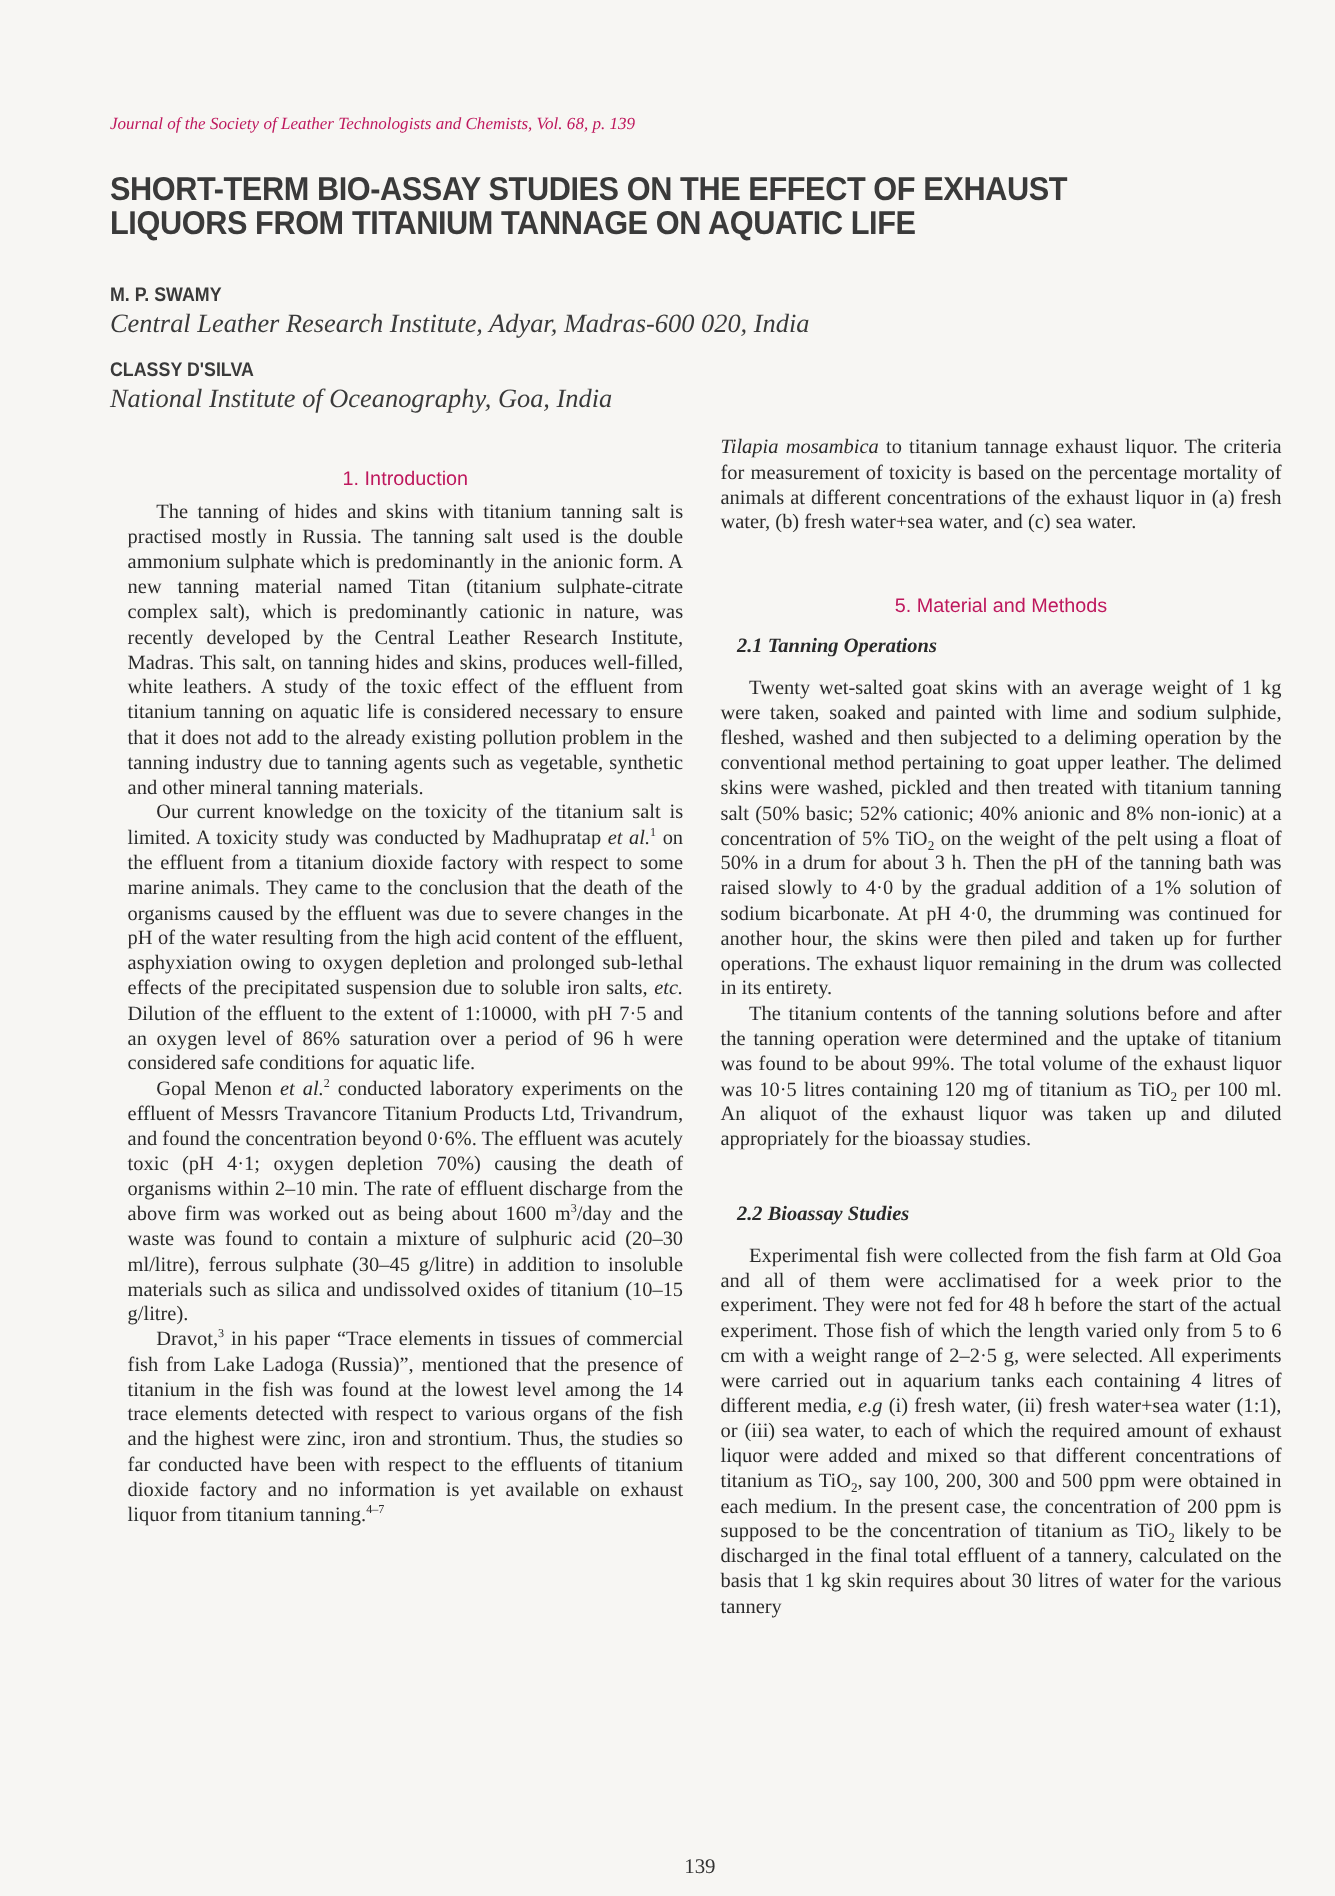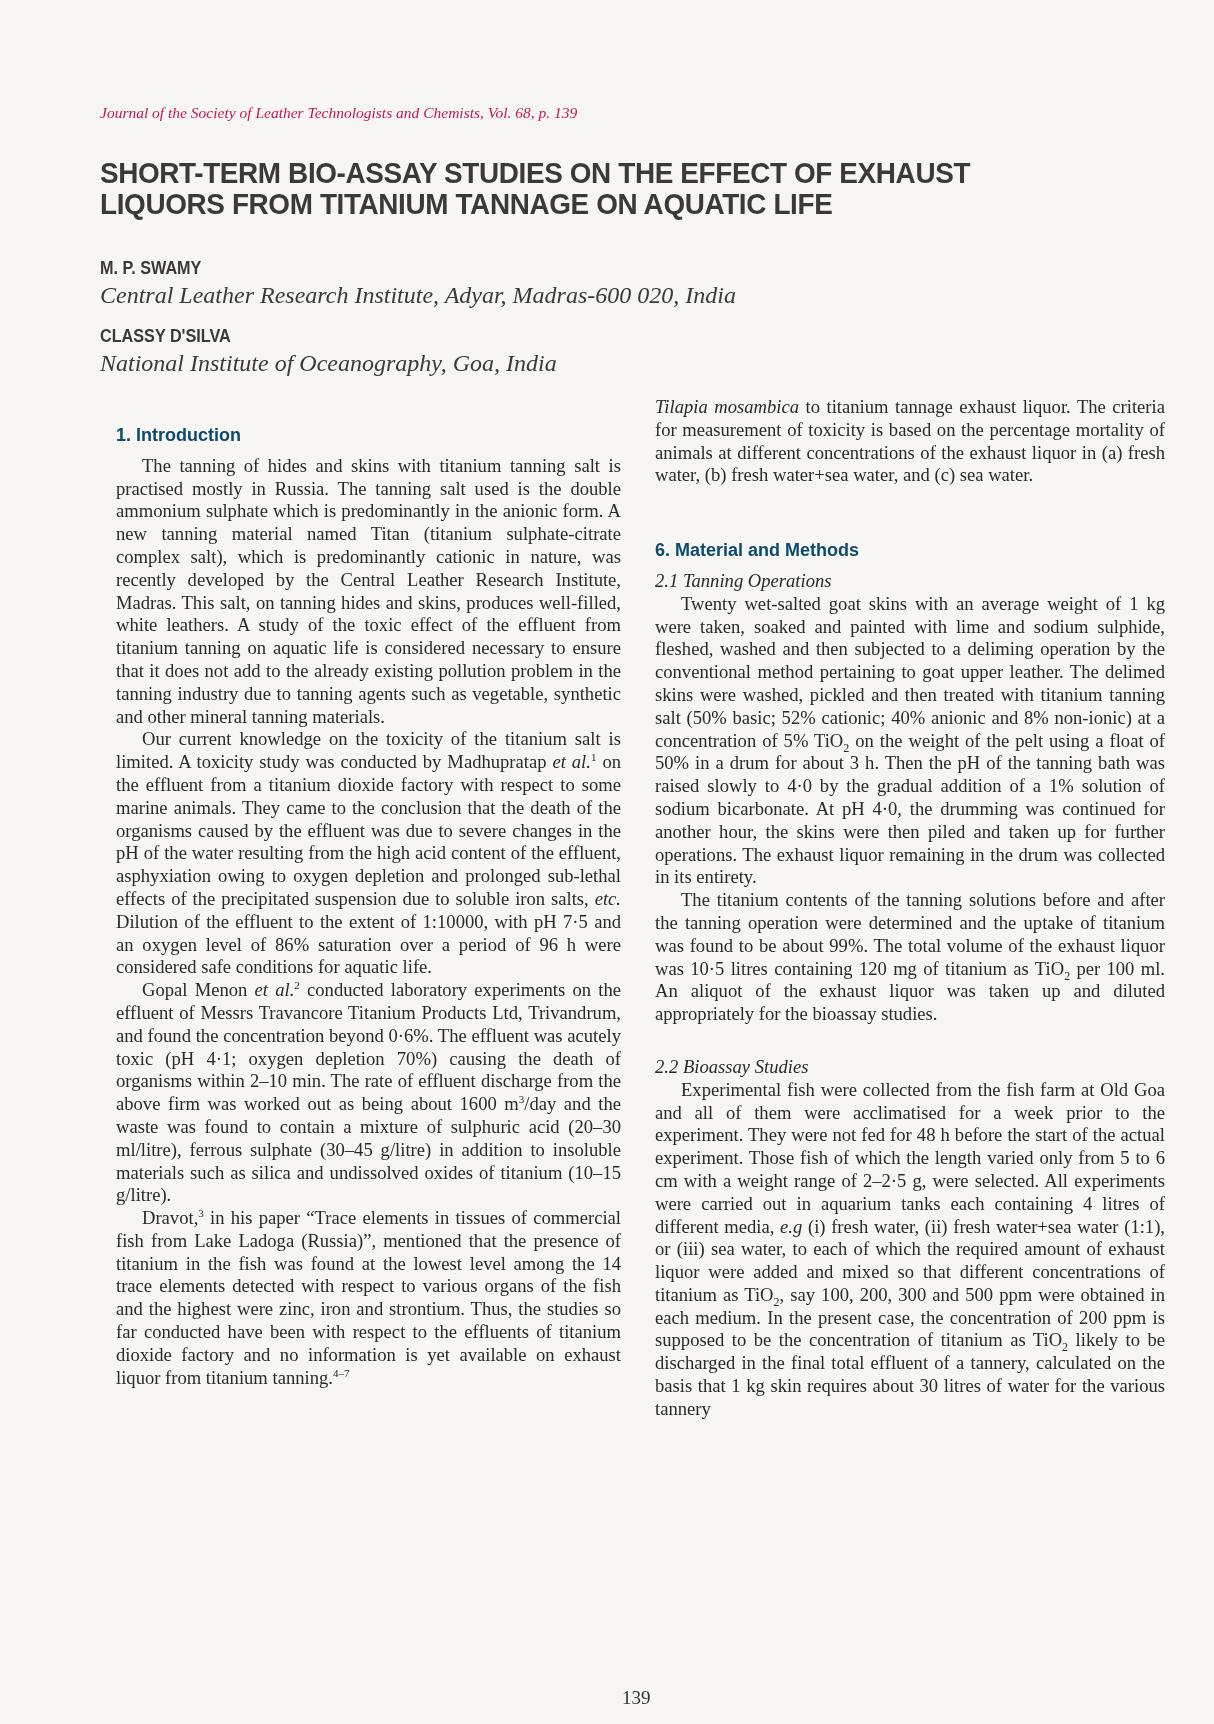--- a/index.html
+++ b/index.html
@@ -36,24 +36,24 @@
     position: absolute; width: 505px;
     font-size: 18.6px; line-height: 22.8px; text-align: justify;
     hyphens: none;
   }
   .col p { margin: 0; text-indent: 26px; }
   .col p.noindent { text-indent: 0; }
   .col-left { left: 116px; top: 424px; }
   .col-right { left: 655px; top: 396px; width: 510px; }
   .h1 {
     font-family: "Liberation Sans", "DejaVu Sans", sans-serif;
-    font-weight: bold; font-size: 18px; color: #0c4a6e;
-    margin: 0 0 8px 0; text-align: left;
+    font-weight: normal; font-size: 18px; color: #be185d;
+    margin: 0 0 8px 0; text-align: center;
   }
-  .h2 { font-style: italic; font-size: 18.6px; margin: 0; text-align: left; }
+  .h2 { font-style: italic; font-size: 18.6px; margin: 15px; text-align: left; font-weight: bold; }
   .gap1 { height: 52px; }
   .gap3 { height: 30px; }
   sup { font-size: 11px; line-height: 0; }
   sub { font-size: 12px; line-height: 0; }
   .page-num {
     position: absolute; left: 622px; top: 1650px;
     font-size: 19px; color: #333; margin-top: 37px;
   }
 </style>
 </head>
@@ -72,21 +72,21 @@
   <div class="h1">1. Introduction</div>
   <p><span>The tanning of hides and skins with titanium tanning salt is practised mostly in Russia. The tanning salt used is the double ammonium sulphate which is predominantly in the anionic form. A new tanning material named Titan (titanium sulphate-citrate complex salt), which is predominantly cationic in nature, was recently developed by the Central Leather Research Institute, Madras. This salt, on tanning hides and skins, produces well-filled, white leathers. A study of the toxic effect of the effluent from titanium tanning on aquatic life is considered necessary to ensure that it does not add to the already existing pollution problem in the tanning industry due to tanning agents such as vegetable, synthetic and other mineral tanning materials.</span></p>
   <p><span>Our current knowledge on the toxicity of the titanium salt is limited. A toxicity study was conducted by Madhupratap </span><i>et al.</i><sup>1</sup><span> on the effluent from a titanium dioxide factory with respect to some marine animals. They came to the conclusion that the death of the organisms caused by the effluent was due to severe changes in the pH of the water resulting from the high acid content of the effluent, asphyxiation owing to oxygen depletion and prolonged sub-lethal effects of the precipitated suspension due to soluble iron salts, </span><i>etc.</i><span> Dilution of the effluent to the extent of 1:10000, with pH 7·5 and an oxygen level of 86% saturation over a period of 96 h were considered safe conditions for aquatic life.</span></p>
   <p><span>Gopal Menon </span><i>et al.</i><sup>2</sup><span> conducted laboratory experiments on the effluent of Messrs Travancore Titanium Products Ltd, Trivandrum, and found the concentration beyond 0·6%. The effluent was acutely toxic (pH 4·1; oxygen depletion 70%) causing the death of organisms within 2–10 min. The rate of effluent discharge from the above firm was worked out as being about 1600 m</span><sup>3</sup><span>/day and the waste was found to contain a mixture of sulphuric acid (20–30 ml/litre), ferrous sulphate (30–45 g/litre) in addition to insoluble materials such as silica and undissolved oxides of titanium (10–15 g/litre).</span></p>
   <p><span>Dravot,</span><sup>3</sup><span> in his paper “Trace elements in tissues of commercial fish from Lake Ladoga (Russia)”, mentioned that the presence of titanium in the fish was found at the lowest level among the 14 trace elements detected with respect to various organs of the fish and the highest were zinc, iron and strontium. Thus, the studies so far conducted have been with respect to the effluents of titanium dioxide factory and no information is yet available on exhaust liquor from titanium tanning.</span><sup>4–7</sup></p>
 </div>
 
 <div class="col col-right">
   <p class="noindent"><i>Tilapia mosambica</i><span> to titanium tannage exhaust liquor. The criteria for measurement of toxicity is based on the percentage mortality of animals at different concentrations of the exhaust liquor in (a) fresh water, (b) fresh water+sea water, and (c) sea water.</span></p>
   <div class="gap1"></div>
-  <div class="h1">6. Material and Methods</div>
+  <div class="h1">5. Material and Methods</div>
   <div class="h2"><span>2.1 </span><i>Tanning Operations</i></div>
   <p><span>Twenty wet-salted goat skins with an average weight of 1 kg were taken, soaked and painted with lime and sodium sulphide, fleshed, washed and then subjected to a deliming operation by the conventional method pertaining to goat upper leather. The delimed skins were washed, pickled and then treated with titanium tanning salt (50% basic; 52% cationic; 40% anionic and 8% non-ionic) at a concentration of 5% TiO</span><sub>2</sub><span> on the weight of the pelt using a float of 50% in a drum for about 3 h. Then the pH of the tanning bath was raised slowly to 4·0 by the gradual addition of a 1% solution of sodium bicarbonate. At pH 4·0, the drumming was continued for another hour, the skins were then piled and taken up for further operations. The exhaust liquor remaining in the drum was collected in its entirety.</span></p>
   <p><span>The titanium contents of the tanning solutions before and after the tanning operation were determined and the uptake of titanium was found to be about 99%. The total volume of the exhaust liquor was 10·5 litres containing 120 mg of titanium as TiO</span><sub>2</sub><span> per 100 ml. An aliquot of the exhaust liquor was taken up and diluted appropriately for the bioassay studies.</span></p>
   <div class="gap3"></div>
   <div class="h2">2.2 Bioassay Studies</div>
   <p><span>Experimental fish were collected from the fish farm at Old Goa and all of them were acclimatised for a week prior to the experiment. They were not fed for 48 h before the start of the actual experiment. Those fish of which the length varied only from 5 to 6 cm with a weight range of 2–2·5 g, were selected. All experiments were carried out in aquarium tanks each containing 4 litres of different media, </span><i>e.g</i><span> (i) fresh water, (ii) fresh water+sea water (1:1), or (iii) sea water, to each of which the required amount of exhaust liquor were added and mixed so that different concentrations of titanium as TiO</span><sub>2</sub><span>, say 100, 200, 300 and 500 ppm were obtained in each medium. In the present case, the concentration of 200 ppm is supposed to be the concentration of titanium as TiO</span><sub>2</sub><span> likely to be discharged in the final total effluent of a tannery, calculated on the basis that 1 kg skin requires about 30 litres of water for the various tannery</span></p>
 </div>
 
 <div class="page-num">139</div>
 

